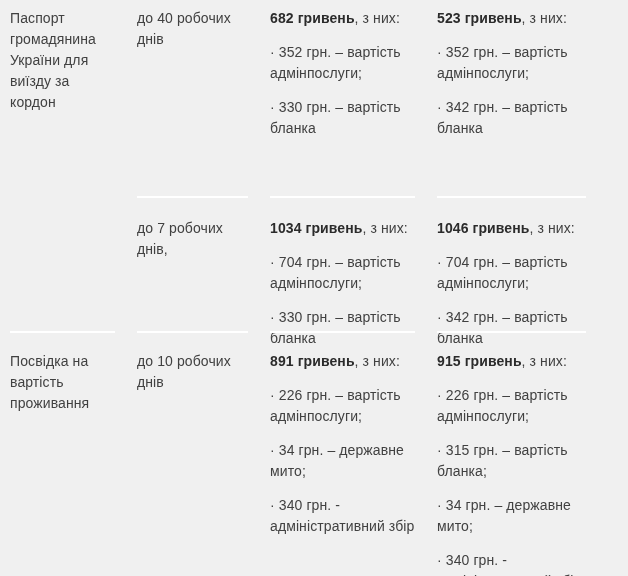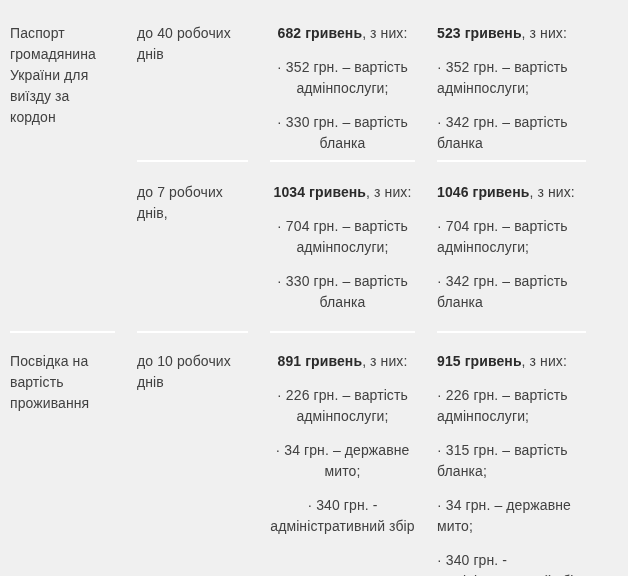--- a/index.html
+++ b/index.html
@@ -20,27 +20,27 @@
   }
   .cell {
     font-size: 14px;
     line-height: 21px;
     color: #414141;
     letter-spacing: 0.1px;
   }
   .cell p { margin: 0 0 13px 0; }
   .cell p:last-child { margin-bottom: 0; }
   .cell strong { font-weight: bold; color: #2b2b2b; }
-  .row1 { padding-top: 23px; }
-  .row2 { grid-row: 2; border-top: 2px solid #ffffff; padding-top: 20px; }
+  .row1 { padding-top: 8px; }
+  .row2 { grid-row: 2; border-top: 2px solid #ffffff; padding-top: 20px; margin-top: 36px; }
   .row3 { grid-row: 3; border-top: 2px solid #ffffff; padding-top: 18px; }
   .span-rows { grid-row: 1 / span 2; }
   .col1 { grid-column: 1; }
   .col2 { grid-column: 2; }
-  .col3 { grid-column: 3; text-align: center; }
+  .col3 { grid-column: 3; }
   .col4 { grid-column: 4; }
 </style>
 </head>
 <body>
 
 <div class="fees-table">
 
   <div class="cell col1 row1 span-rows">
     <p>Паспорт громадянина України для виїзду за кордон</p>
   </div>

